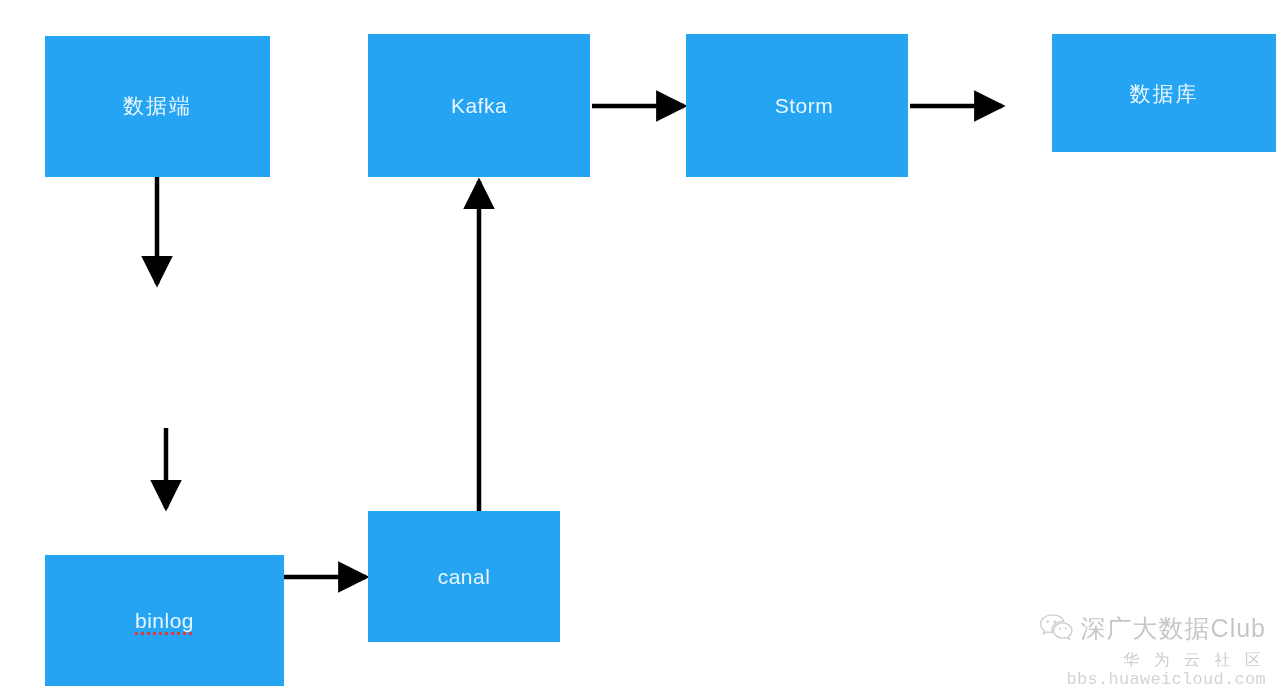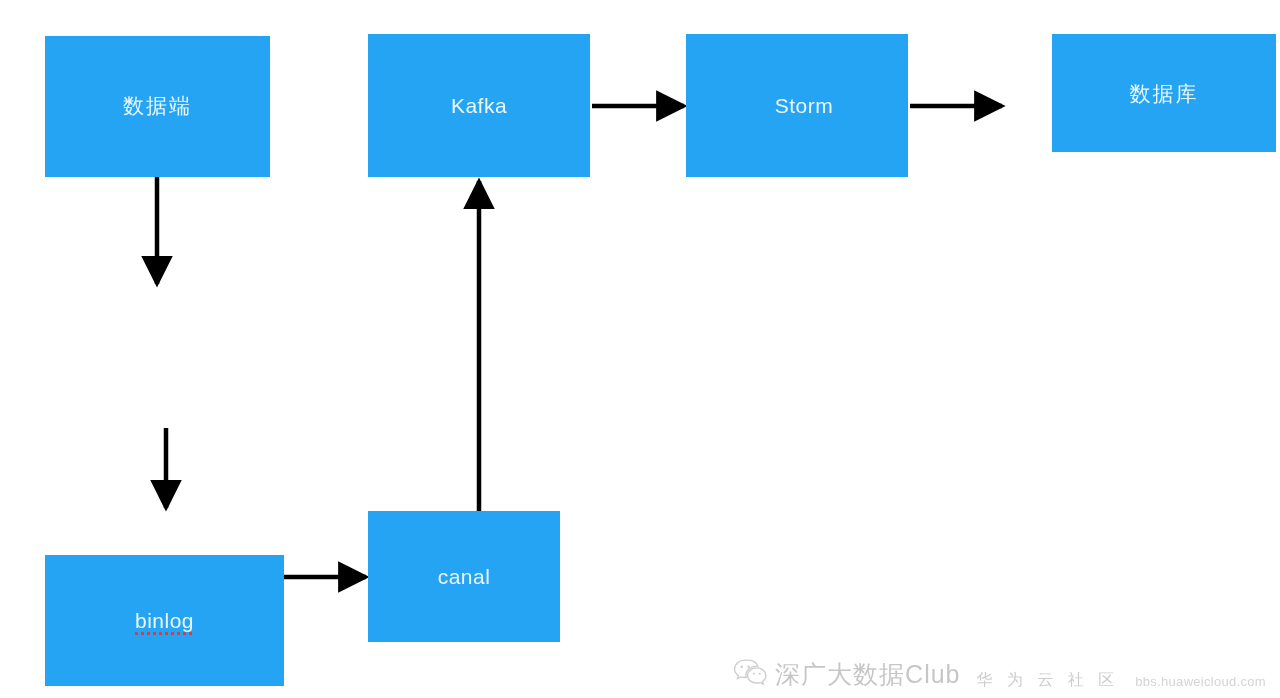--- a/index.html
+++ b/index.html
@@ -63,24 +63,23 @@
     top: 0;
     width: 1280px;
     height: 698px;
     pointer-events: none;
   }
   #watermark {
     position: absolute;
     right: 14px;
     bottom: 8px;
     display: flex;
-    flex-direction: row;
+    flex-direction: column;
     align-items: flex-end;
     opacity: 0.5;
-    gap: 16px;
   }
   .wm-top {
     display: flex;
     align-items: center;
     gap: 8px;
   }
   .wm-brand {
     font-size: 25px;
     color: #8f8f8f;
     letter-spacing: 1px;
@@ -89,25 +88,26 @@
   }
   .wm-sub {
     font-size: 16px;
     color: #9a9a9a;
     letter-spacing: 5px;
     line-height: 1.25;
     margin-top: 5px;
     white-space: nowrap;
   }
   .wm-url {
-    font-size: 13px;
+    font-size: 17px;
     color: #a8a8a8;
     letter-spacing: 0.3px;
     line-height: 1.2;
     white-space: nowrap;
+    font-family: Liberation Mono, monospace;
   }
 </style>
 </head>
 <body>
 
 <div id="canvas">
 
   <svg class="edges" viewBox="0 0 1280 698" xmlns="http://www.w3.org/2000/svg">
     <defs>
       <marker id="arrowhead" markerWidth="7" markerHeight="7" refX="6.2" refY="3.5" orient="auto" markerUnits="strokeWidth">

